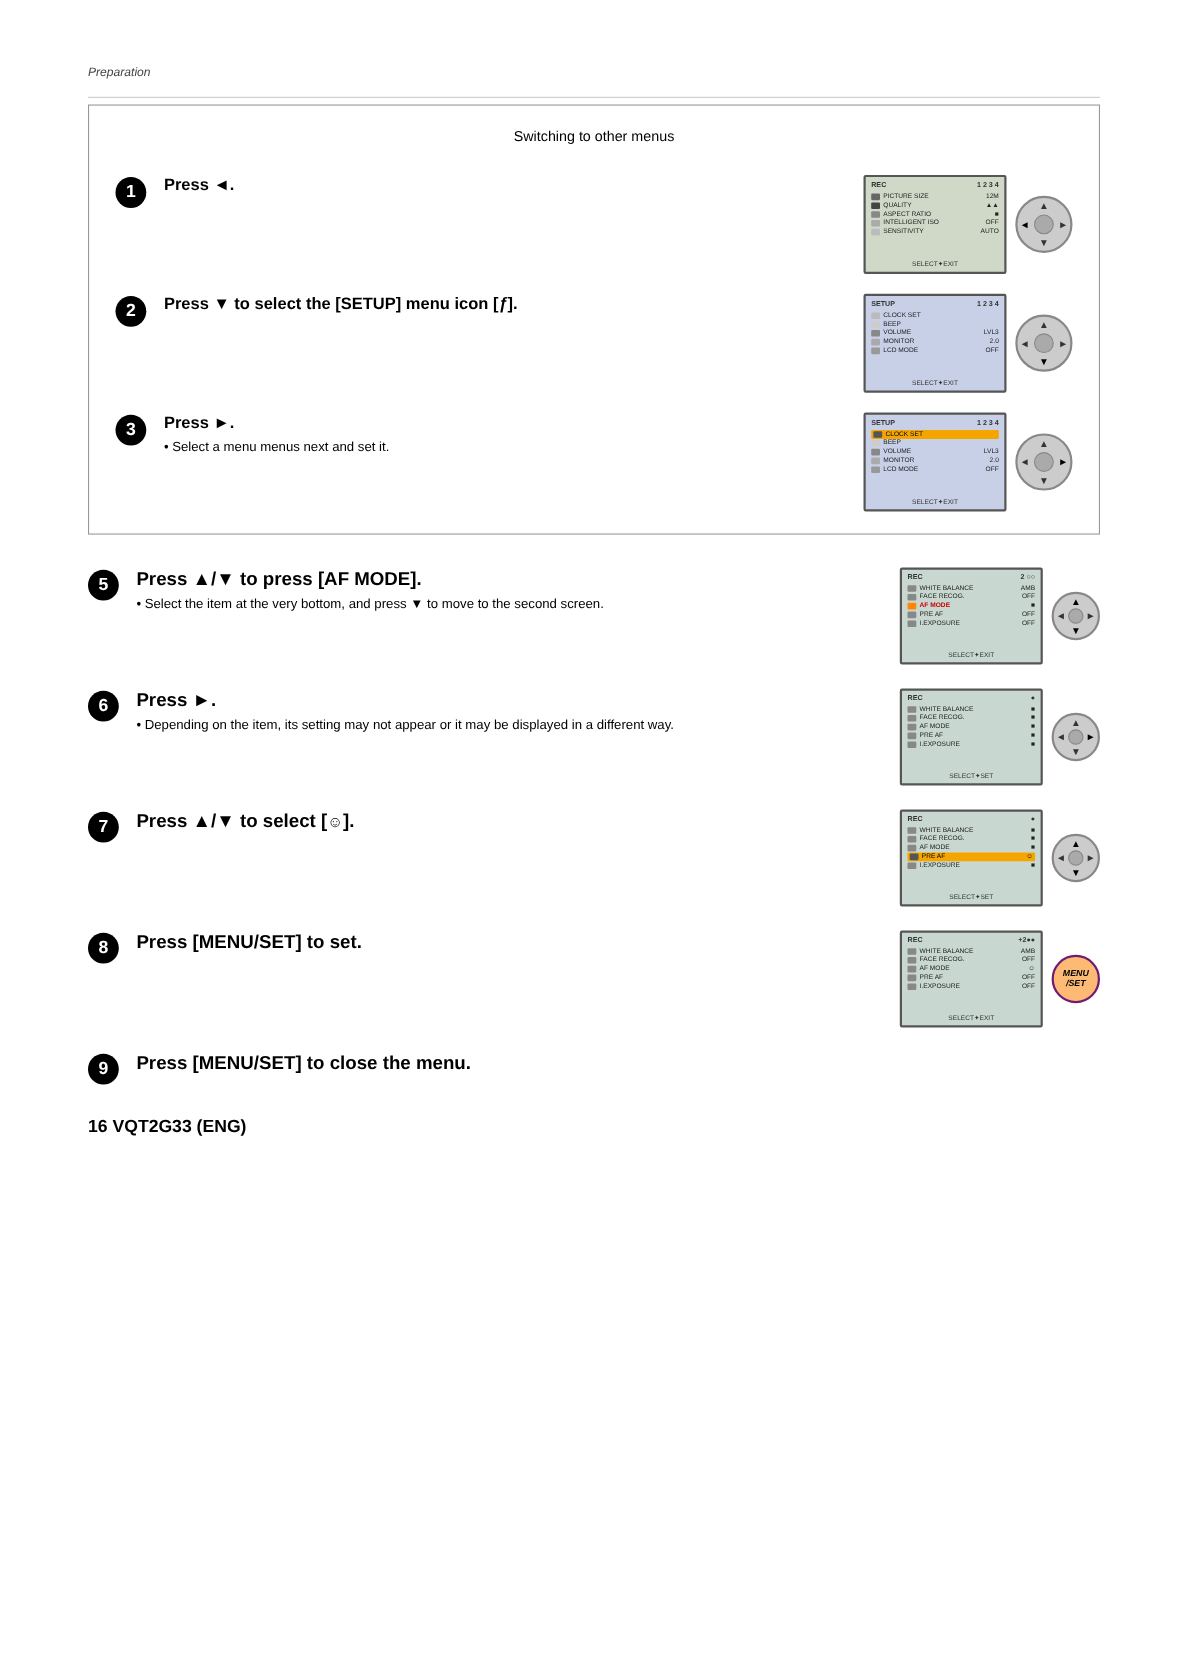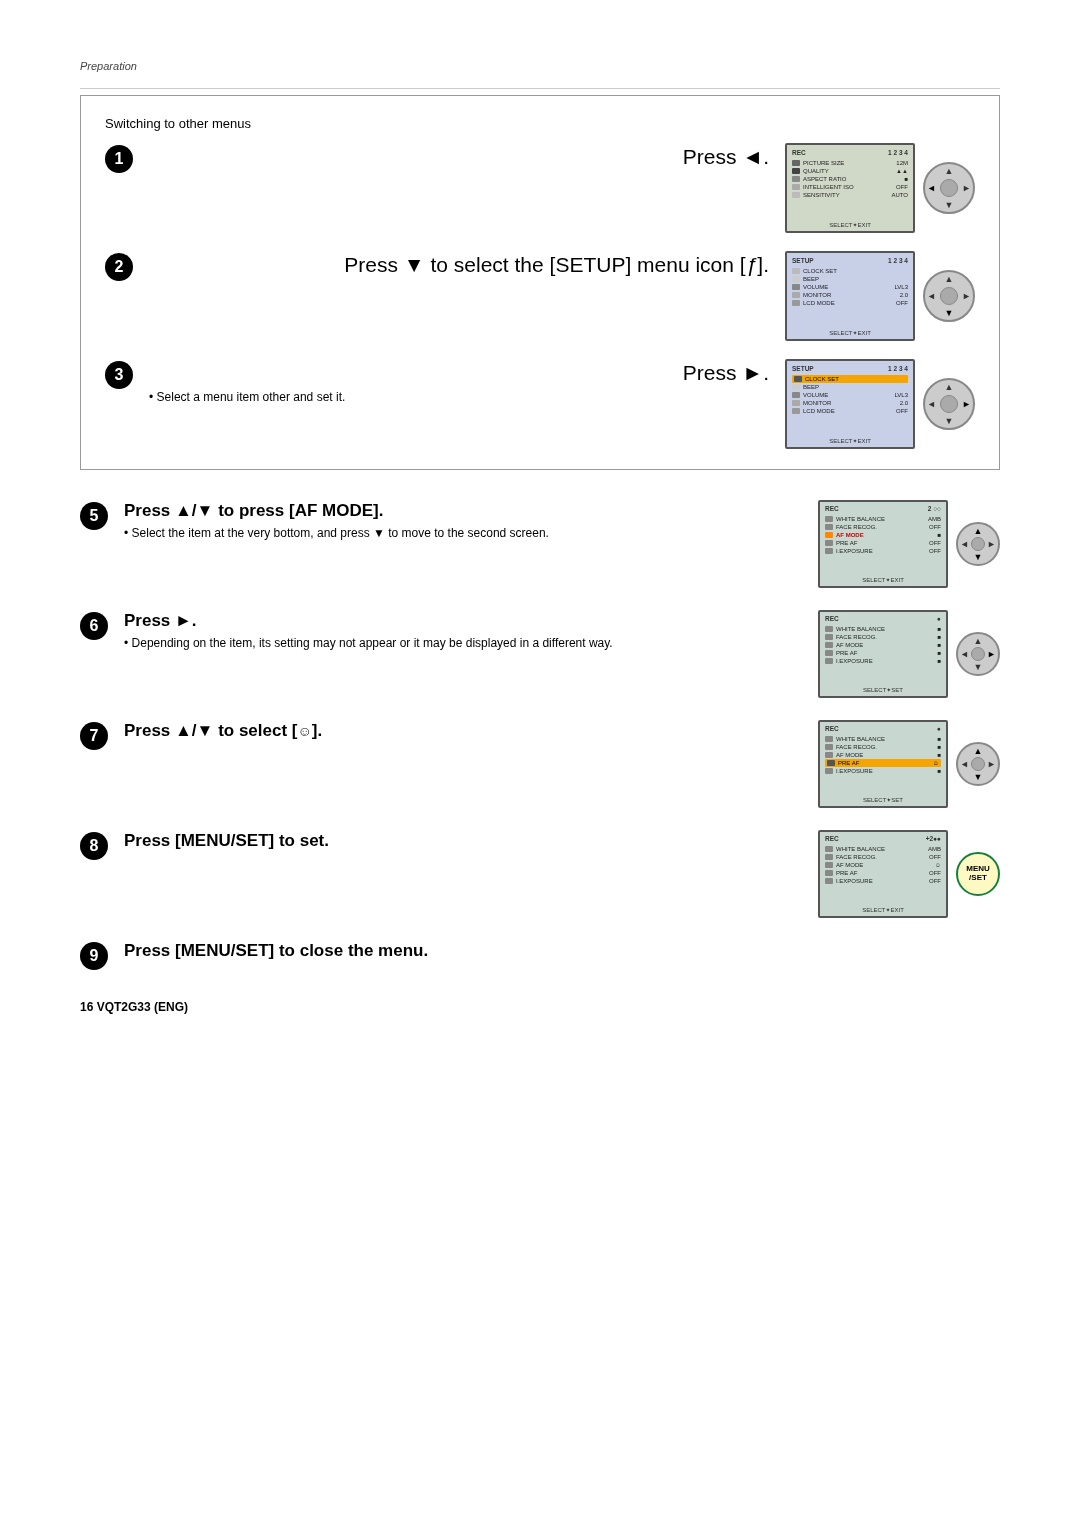--- a/index.html
+++ b/index.html
@@ -26,23 +26,24 @@
       margin-bottom: 16px;
     }
 
     .main-box {
       border: 1px solid #999;
       padding: 20px 24px 20px 24px;
       margin-bottom: 30px;
     }
 
     .box-title {
+      text-align: center;
       font-size: 13px;
       font-weight: normal;
-      margin-bottom: 12px;
+      margin-bottom: 28px;
       color: #000;
     }
 
     .eg-text {
       font-size: 13px;
       margin-bottom: 14px;
       color: #000;
     }
 
     .step-row {
@@ -65,25 +66,24 @@
       justify-content: center;
       flex-shrink: 0;
       margin-top: 2px;
     }
 
     .step-content {
       flex: 1;
     }
 
     .step-instruction {
-      font-size: 21px;
-      font-weight: normal;
+      font-size: 15px;
+      font-weight: bold;
       line-height: 1.3;
       margin-bottom: 4px;
-      text-align: right;
     }
 
     .step-sub {
       font-size: 12px;
       color: #000;
       margin-top: 4px;
       margin-left: 0;
     }
 
     .step-image {
@@ -257,21 +257,21 @@
       border: 2px solid #555;
       background: #c8d8d0;
       font-size: 6.5px;
       padding: 3px 5px;
       position: relative;
       border-radius: 2px;
     }
 
     .page-footer {
       margin-top: 30px;
-      font-size: 12px;
+      font-size: 16px;
       font-weight: bold;
       color: #000;
     }
 
     .dpad-small {
       width: 44px;
       height: 44px;
     }
 
     .dpad-small .dpad-circle {
@@ -281,31 +281,32 @@
 
     .dpad-small .dpad-center {
       width: 14px;
       height: 14px;
     }
 
     .menu-set-btn {
       width: 44px;
       height: 44px;
       border-radius: 50%;
-      background: #fef9c3;
-      border: 2px solid #15803d;
+      background: #fdba74;
+      border: 2px solid #701a75;
       display: flex;
       align-items: center;
       justify-content: center;
       font-size: 8px;
       font-weight: bold;
       color: #000;
       text-align: center;
       line-height: 1.1;
       flex-shrink: 0;
+      font-style: italic;
     }
 
     .separator-line {
       border: none;
       border-top: 1px solid #ccc;
       margin-bottom: 6px;
     }
   </style>
 </head>
 <body>
@@ -417,21 +418,21 @@
             <div class="dpad-center"></div>
           </div>
         </div>
       </div>
     </div>
 
     <div class="step-row" style="margin-bottom:0;">
       <div class="step-num">3</div>
       <div class="step-content">
         <div class="step-instruction">Press ►.</div>
-        <div class="step-sub">• Select a menu item other and set it.</div>
+        <div class="step-sub">• Select a menu menus next and set it.</div>
       </div>
       <div class="step-image">
 
         <div class="lcd-screen setup-bg">
           <div class="lcd-header">
             <span>SETUP</span>
             <span>1 2 3 4</span>
           </div>
           <div class="lcd-row highlighted">
             <span class="lcd-icon-placeholder" style="background:#555;"></span>

